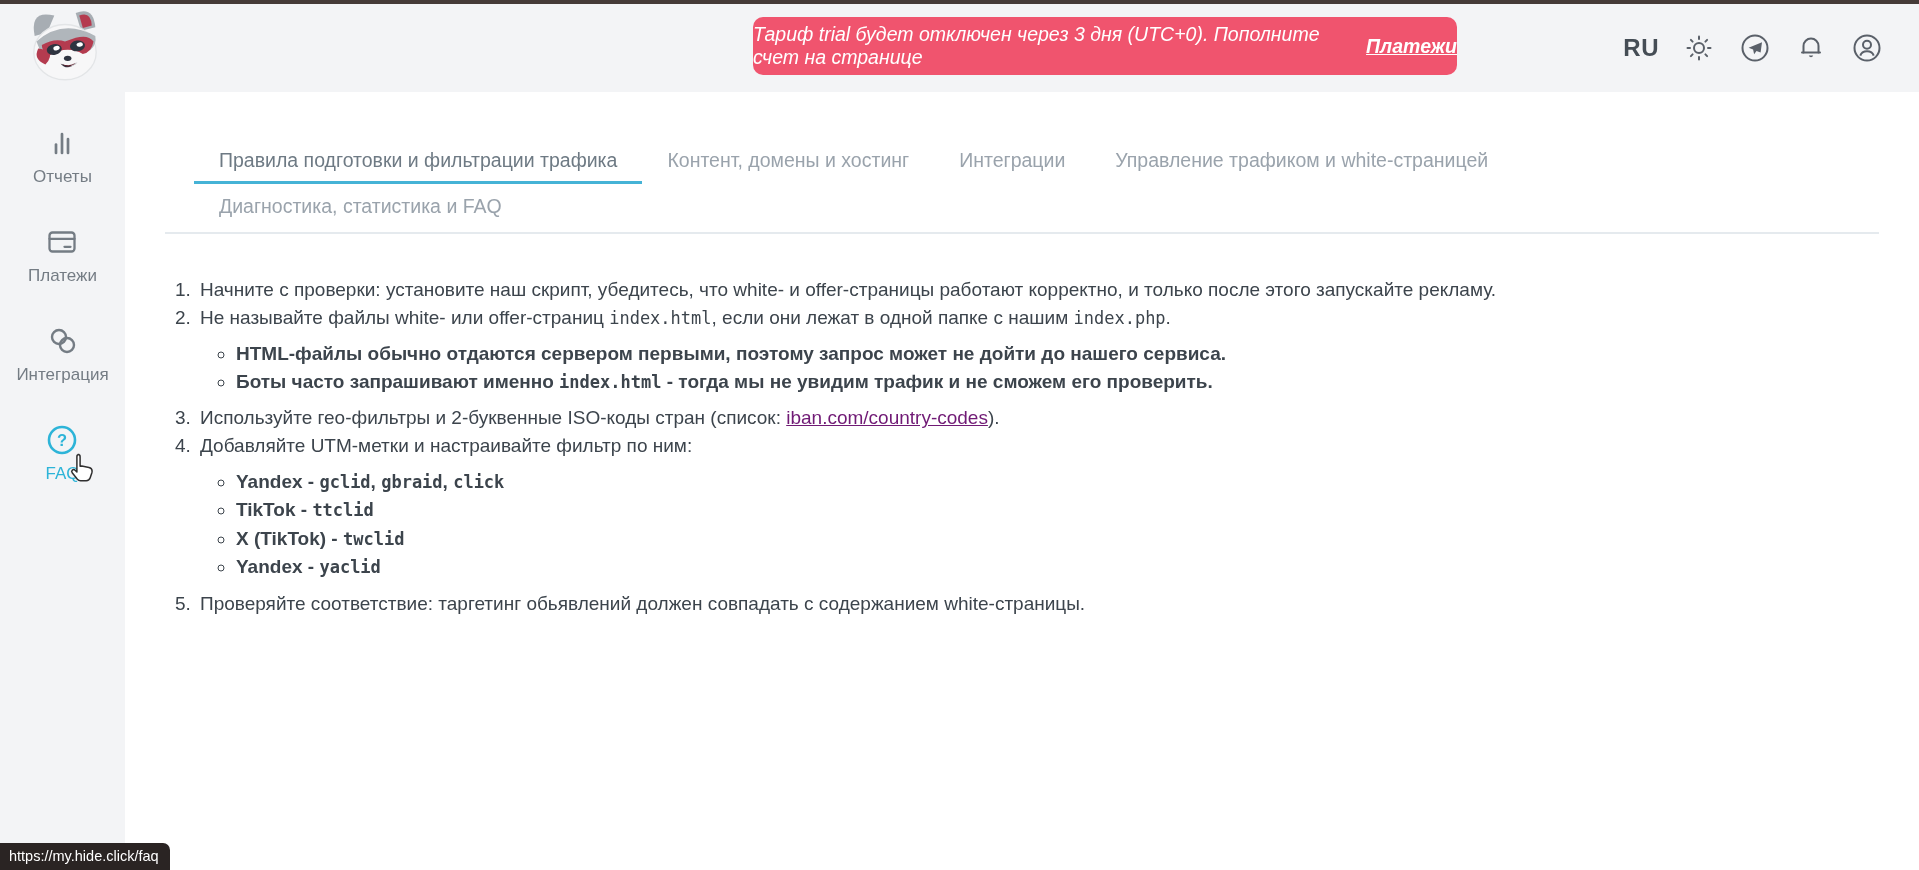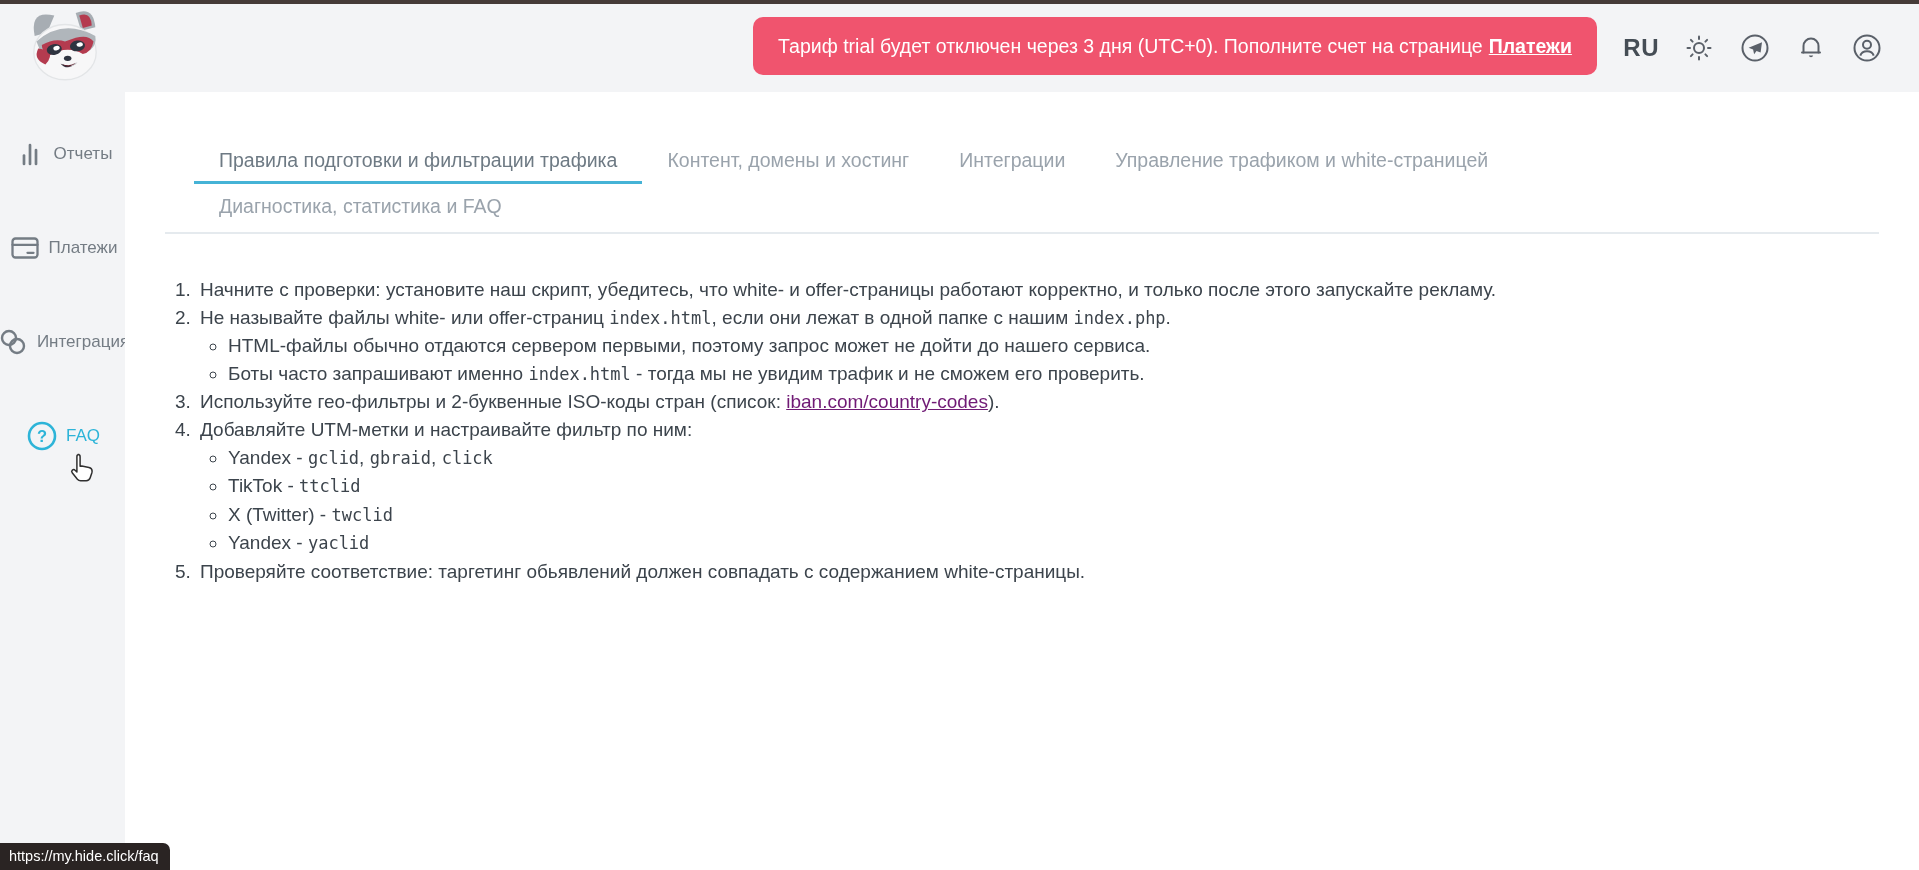--- a/index.html
+++ b/index.html
@@ -11,42 +11,42 @@
     overflow: hidden;
     color: #3c444c;
   }
   
   .top-strip { position:absolute; top:0; left:0; width:100%; height:4px; background:#453b38; }
 
   
   .header { position:absolute; top:4px; left:0; width:100%; height:88px; }
   .logo { position:absolute; left:20px; top:0px; width:90px; height:82px; cursor:pointer; }
   .banner {
-    position:absolute; left:753px; top:13px; width:844px; height:58px;
+    position:absolute; left:753px; top:13px; width:704px; height:58px;
     background:#f0546e; border-radius:10px;
     display:flex; align-items:center; justify-content:center;
-    color:#ffffff; font-size:19.5px;
+    color:#ffffff; font-size:19.5px;font-style:italic;
   }
   .banner-link { color:#ffffff; font-weight:bold; text-decoration:underline; margin-left:6px; cursor:pointer; }
   .header-right {
     position:absolute; right:36px; top:0; height:88px;
     display:flex; align-items:center; gap:24px;
   }
   .lang { font-size:24px; font-weight:600; color:#454d55; letter-spacing:.5px; cursor:pointer; }
   .icon-btn { width:32px; height:32px; border:none; background:none; padding:0; cursor:pointer; color:#5a6069; display:flex; align-items:center; justify-content:center; }
   .icon-btn svg { display:block; }
 
   
   .sidebar {
     position:absolute; left:0; top:92px; width:125px; bottom:0;
     display:flex; flex-direction:column; align-items:center;
     padding-top:34px; gap:38px;
   }
   .side-item {
-    display:flex; flex-direction:row; align-items:center; gap:7px;
+    display:flex; flex-direction:column; align-items:center; gap:7px;
     color:#747c84; font-size:17px; cursor:pointer; min-height:56px;
   }
   .side-item.active { color:#2db4d8; }
   .side-item svg { display:block; }
 
   
   .main {
     position:absolute; left:125px; top:92px; right:0; bottom:0;
     background:#ffffff; padding:46px 40px 0 40px;
   }
@@ -55,21 +55,21 @@
     border:none; background:none; font-family:inherit;
     font-size:19.5px; color:#9aa3ac; padding:11px 25px 9px 25px;
     border-bottom:3px solid transparent; cursor:pointer; white-space:nowrap;
   }
   .tab.active { color:#6e7a84; border-bottom-color:#45b3d6; }
   .divider { height:2px; background:#e5eaee; margin-top:2px; width:100%; }
 
   ol.rules { margin:42px 0 0 0; padding:0 0 0 31px; font-size:19px; line-height:27.6px; color:#3c444c; }
   ol.rules > li { padding-left:4px; }
   ol.rules li::marker { color:#3c444c; }
-  ol.rules ul { list-style:circle; margin:0; padding:0 0 0 28px; }
+  ol.rules ul { list-style:circle; margin:8px; padding:0 0 0 28px;font-weight:bold; }
   ol.rules code { font-family:"DejaVu Sans Mono", monospace; font-size:17px; }
   a.inline-link { color:#701a75; text-decoration:underline; cursor:pointer; }
 
   
   .status-tooltip {
     position:absolute; left:0; bottom:0; z-index:50;
     background:#2a2423; color:#ffffff; font-size:14.5px;
     padding:5px 11px 6px 9px; border-radius:0 7px 0 0;text-align:right;
   }
 
@@ -198,21 +198,21 @@
   <ol class="rules">
       <li><span>Начните с проверки: установите наш скрипт, убедитесь, что white- и offer-страницы работают корректно, и только после этого запускайте рекламу.</span></li>
       <li><span>Не называйте файлы white- или offer-страниц </span><code>index.html</code><span>, если они лежат в одной папке с нашим </span><code>index.php</code><span>.</span><ul>
           <li><span>HTML-файлы обычно отдаются сервером первыми, поэтому запрос может не дойти до нашего сервиса.</span></li>
           <li><span>Боты часто запрашивают именно </span><code>index.html</code><span> - тогда мы не увидим трафик и не сможем его проверить.</span></li>
         </ul></li>
       <li><span>Используйте гео-фильтры и 2-буквенные ISO-коды стран (список: </span><a class="inline-link">iban.com/country-codes</a><span>).</span></li>
       <li><span>Добавляйте UTM-метки и настраивайте фильтр по ним:</span><ul>
           <li><span>Yandex - </span><code>gclid</code><span>, </span><code>gbraid</code><span>, </span><code>click</code></li>
           <li><span>TikTok - </span><code>ttclid</code></li>
-          <li><span>X (Twitter) - </span><code>twclid</code></li>
+          <li><span>X (TikTok) - </span><code>twclid</code></li>
           <li><span>Yandex - </span><code>yaclid</code></li>
         </ul></li>
       <li><span>Проверяйте соответствие: таргетинг обьявлений должен совпадать с содержанием white-страницы.</span></li>
     </ol>
 </main>
 
 <div class="status-tooltip">https://my.hide.click/faq</div>
 
 <div class="cursor">
   <svg width="27" height="31" viewBox="0 0 27 31">

